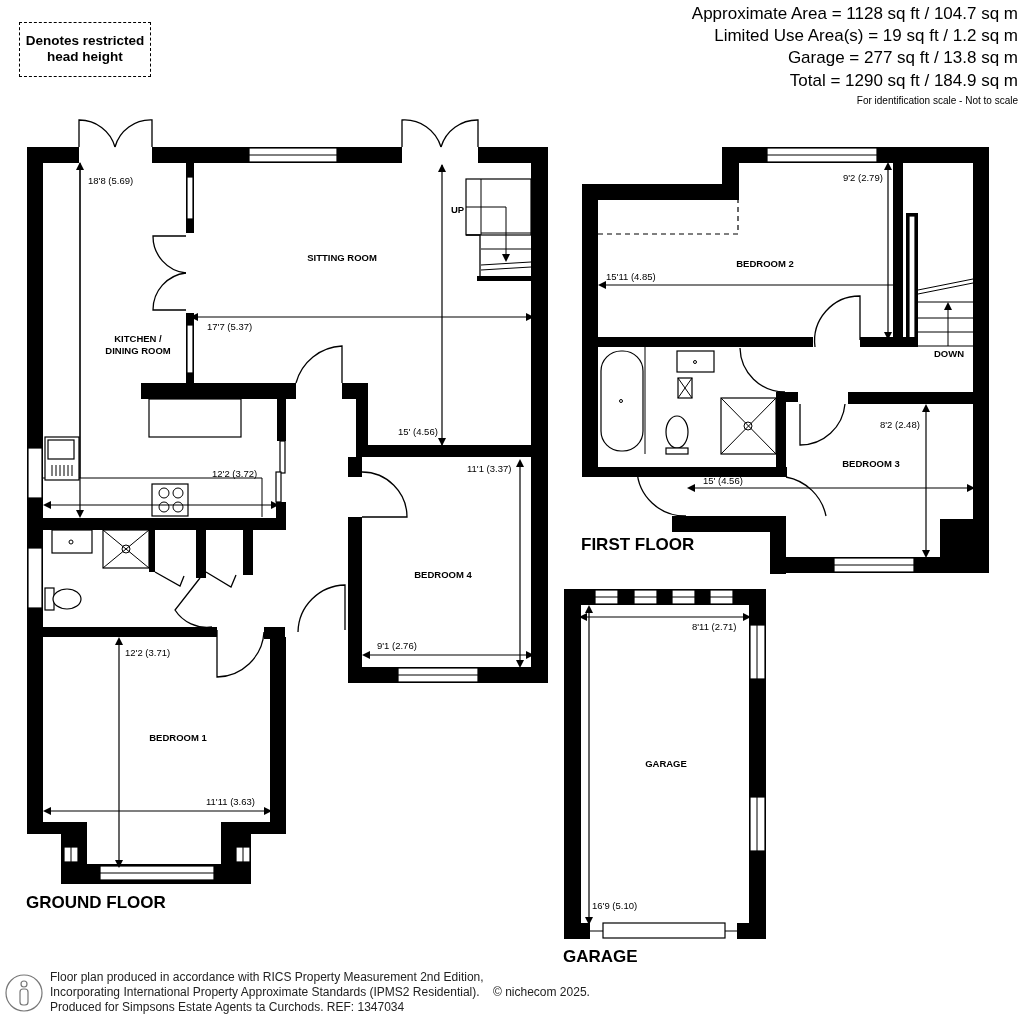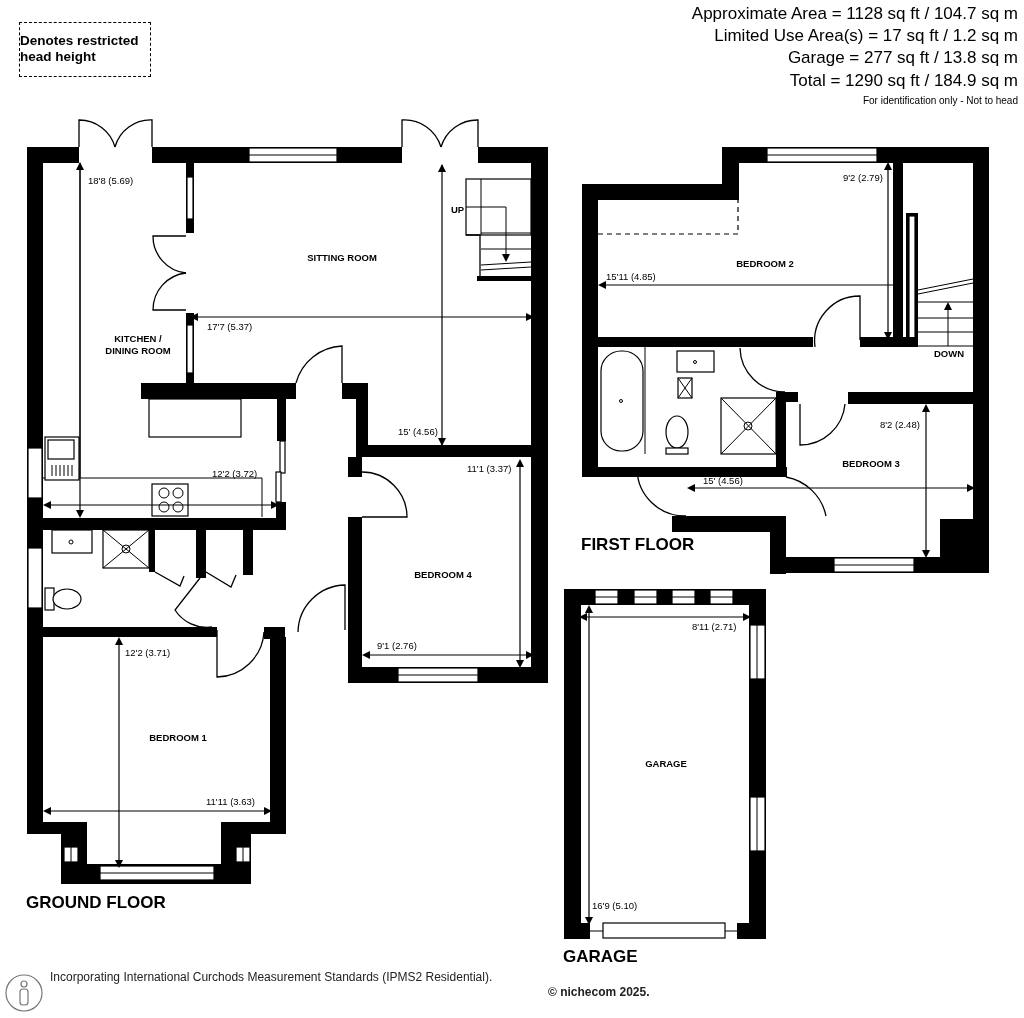--- a/index.html
+++ b/index.html
@@ -10,36 +10,36 @@
   .thin{stroke:#000;stroke-width:1;fill:none;}
   .win{fill:#fff;stroke:#000;stroke-width:1.2;}
   .fx{fill:#fff;stroke:#000;stroke-width:1.2;}
   .dim{stroke:#000;stroke-width:1.2;fill:none;}
   .lbl{font-family:"Liberation Sans",sans-serif;font-weight:bold;font-size:9.5px;fill:#000;}
   .dtxt{font-family:"Liberation Sans",sans-serif;font-size:9.5px;fill:#000;}
   .floor{font-family:"Liberation Sans",sans-serif;font-weight:bold;font-size:17px;fill:#000;}
   .dash{stroke:#000;stroke-width:1.2;fill:none;stroke-dasharray:5,4;}
   .area{position:absolute;right:6px;text-align:left;font-size:17px;line-height:20px;}
   .note{position:absolute;right:6px;top:95px;font-size:10px;}
-  .legend{position:absolute;left:19px;top:22px;width:132px;height:55px;border:1.5px dashed #000;box-sizing:border-box;font-size:13.5px;font-weight:bold;line-height:16px;padding-top:10px;}
+  .legend{position:absolute;left:19px;top:22px;width:132px;height:55px;border:1.5px dashed #000;box-sizing:border-box;text-align:center;font-size:13.5px;font-weight:bold;line-height:16px;padding-top:10px;}
   .footer{position:absolute;left:50px;top:970px;font-size:12px;line-height:15px;color:#222;}
-  .copy{position:absolute;left:548px;top:985px;font-size:12px;color:#222;font-weight:bold;}
+  .copy{position:absolute;left:493px;top:985px;font-size:12px;color:#222;}
 </style>
 </head>
 <body>
 
 <div class="legend">
   <span>Denotes restricted head height</span>
 </div>
 
 <div class="area" style="top:4px">Approximate Area = 1128 sq ft / 104.7 sq m</div>
-<div class="area" style="top:26px">Limited Use Area(s) = 17 sq ft / 1.2 sq m</div>
+<div class="area" style="top:26px">Limited Use Area(s) = 19 sq ft / 1.2 sq m</div>
 <div class="area" style="top:48px">Garage = 277 sq ft / 13.8 sq m</div>
 <div class="area" style="top:71px">Total = 1290 sq ft / 184.9 sq m</div>
-<div class="note">For identification only - Not to head</div>
+<div class="note">For identification scale - Not to scale</div>
 
 <svg width="1024" height="1018" viewBox="0 0 1024 1018">
 
   <g>
 
     <rect class="w" x="27" y="147" width="16" height="480"></rect>
     <rect class="w" x="27" y="627" width="16" height="0"></rect>
 
     <rect class="w" x="27" y="147" width="52" height="16"></rect>
 
@@ -327,15 +327,17 @@
   </g>
 
   <g>
     <circle cx="24" cy="993" r="18" fill="none" stroke="#777" stroke-width="1.2"></circle>
     <circle cx="24" cy="984" r="3" fill="none" stroke="#777" stroke-width="1.2"></circle>
     <rect x="20" y="989" width="8" height="16" rx="3" fill="none" stroke="#777" stroke-width="1.2"></rect>
   </g>
 </svg>
 
 <div class="footer">
-  <div>Incorporating International Curchods Measurement Standards (IPMS2 Residential).</div>
+  <div>Floor plan produced in accordance with RICS Property Measurement 2nd Edition,</div>
+  <div>Incorporating International Property Approximate Standards (IPMS2 Residential).</div>
+  <div>Produced for Simpsons Estate Agents ta Curchods.   REF: 1347034</div>
 </div>
 <div class="copy">© nichecom 2025.</div>
 
 </body></html>

